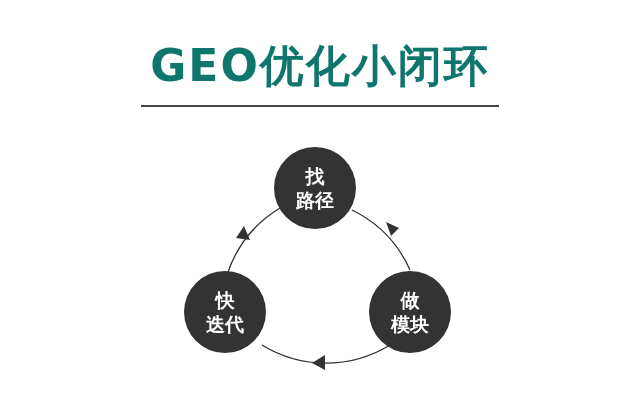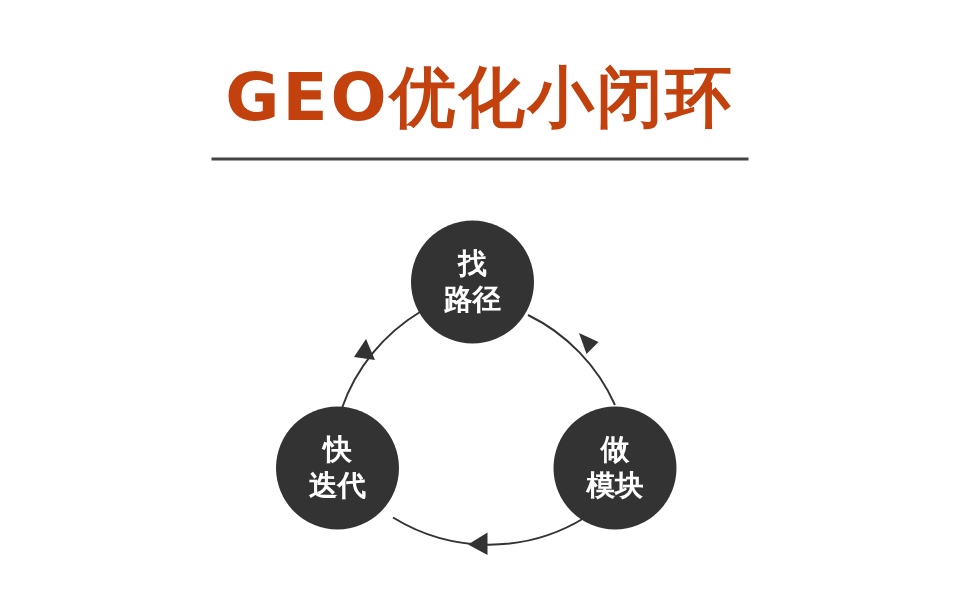--- a/index.html
+++ b/index.html
@@ -1,17 +1,17 @@
 <!DOCTYPE html>
 <html><head>
 <meta charset="utf-8">
 <style>
   html,body{margin:0;padding:0;background:#ffffff;}
   body{width:640px;height:400px;position:relative;overflow:hidden;font-family:"DejaVu Sans",sans-serif;}
-  .title{position:absolute;left:0;width:640px;top:38px;text-align:center;font-size:44px;font-weight:bold;color:#c2410c;letter-spacing:2px;line-height:56px;}
+  .title{position:absolute;left:0;width:640px;top:38px;text-align:center;font-size:44px;font-weight:bold;color:#0f766e;letter-spacing:2px;line-height:56px;}
   .rule{position:absolute;left:141px;top:105px;width:358px;height:2px;background:#444444;}
   svg.ring{position:absolute;left:0;top:0;}
   .node{position:absolute;width:82px;height:82px;border-radius:50%;background:#333333;color:#ffffff;display:flex;flex-direction:column;align-items:center;justify-content:center;font-weight:bold;font-size:19px;line-height:24px;}
 </style>
 </head>
 <body>
 
 <div class="title">GEO优化小闭环</div>
 <div class="rule"></div>
 

